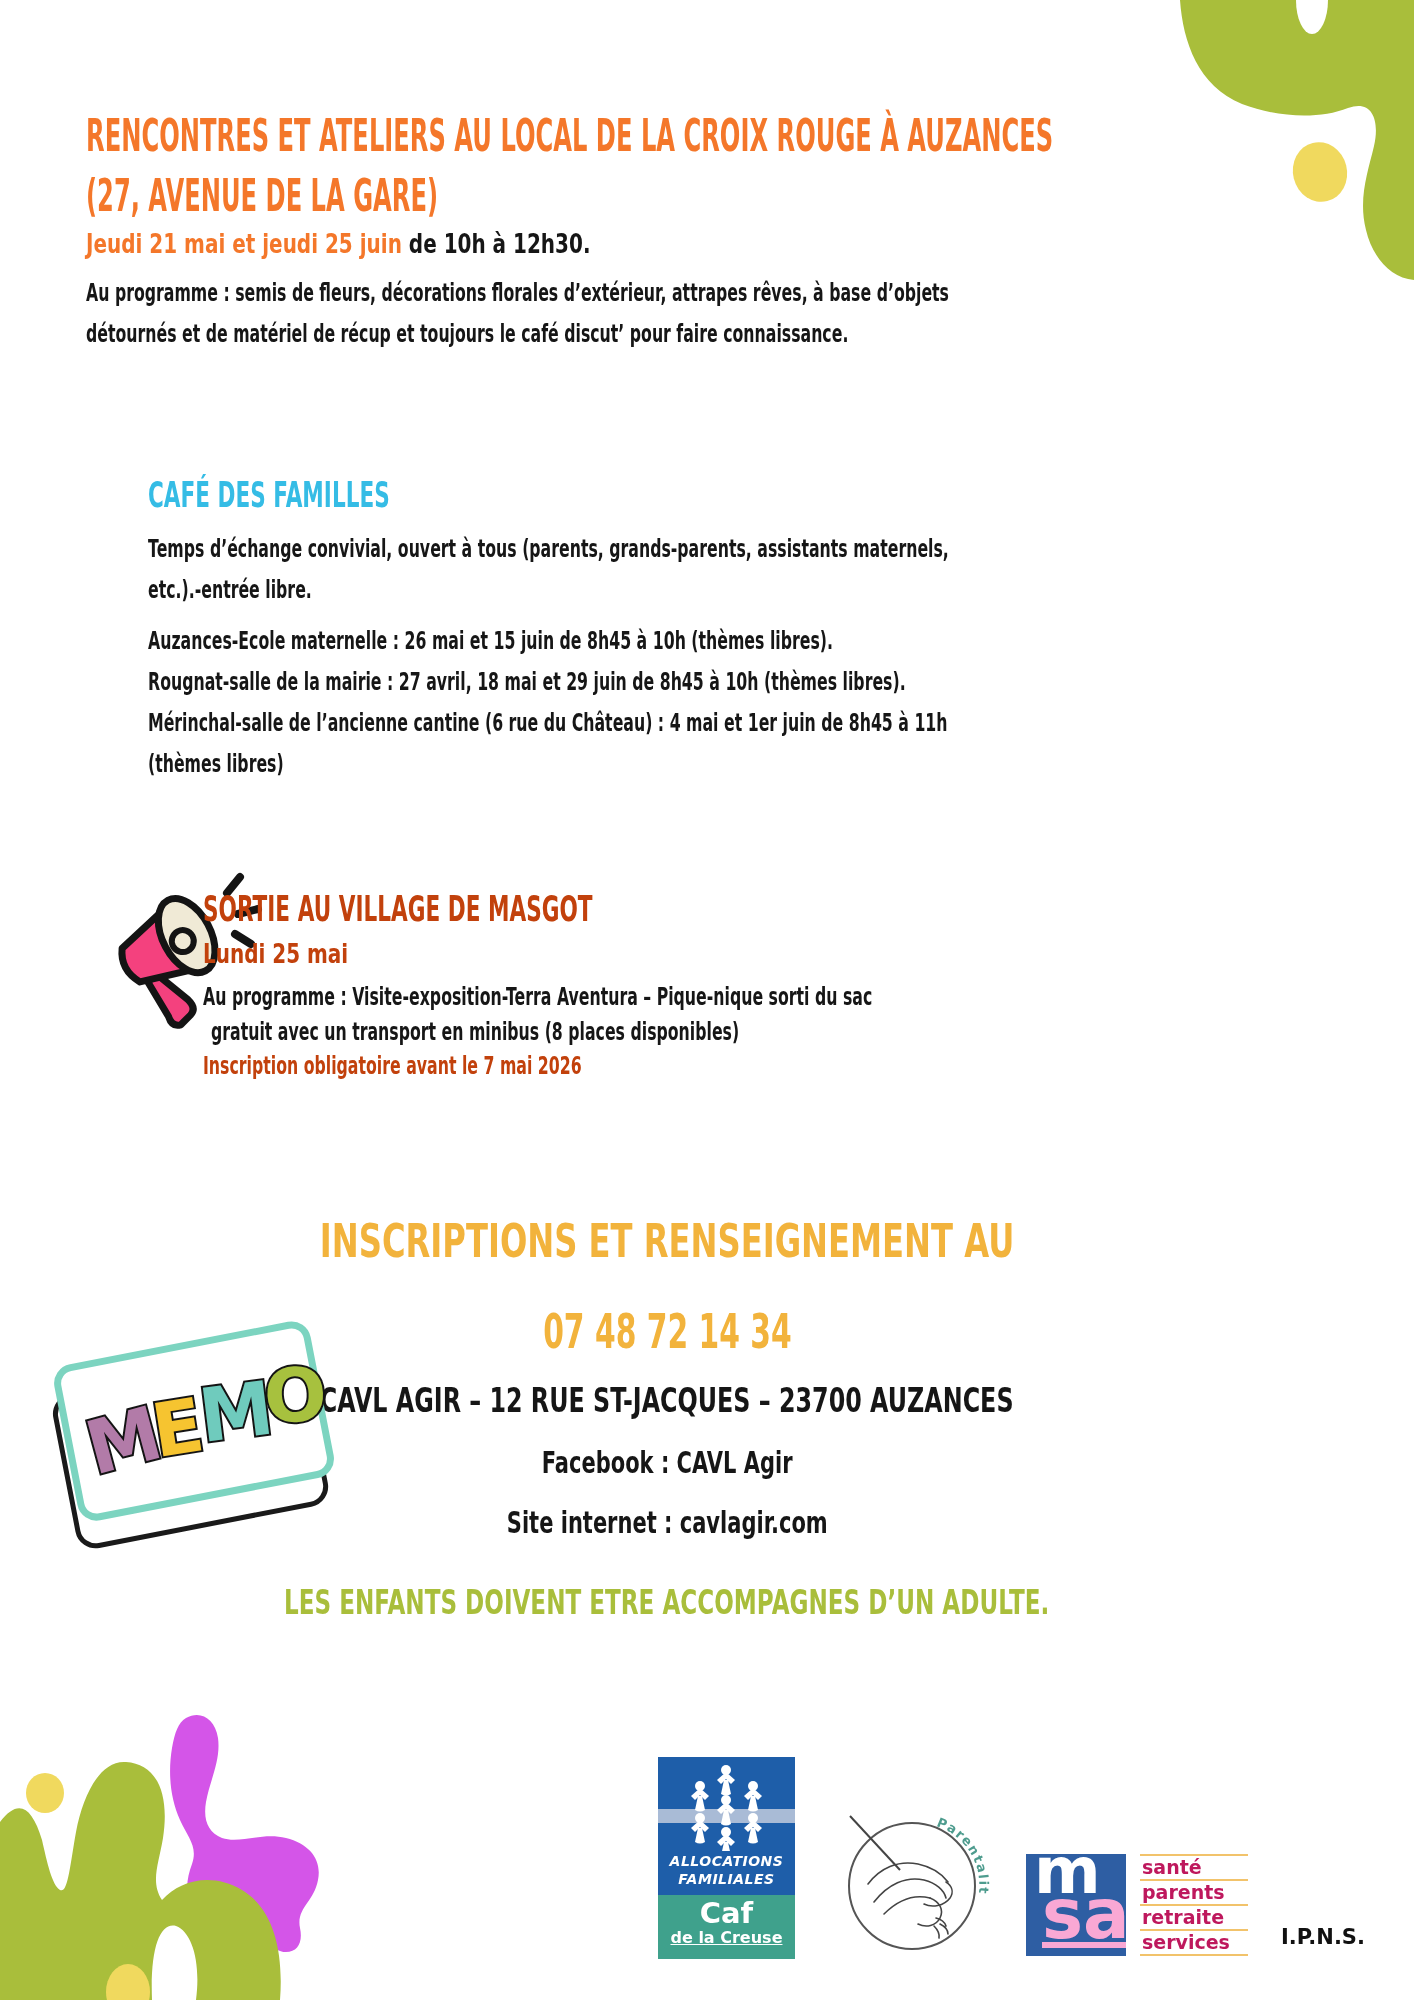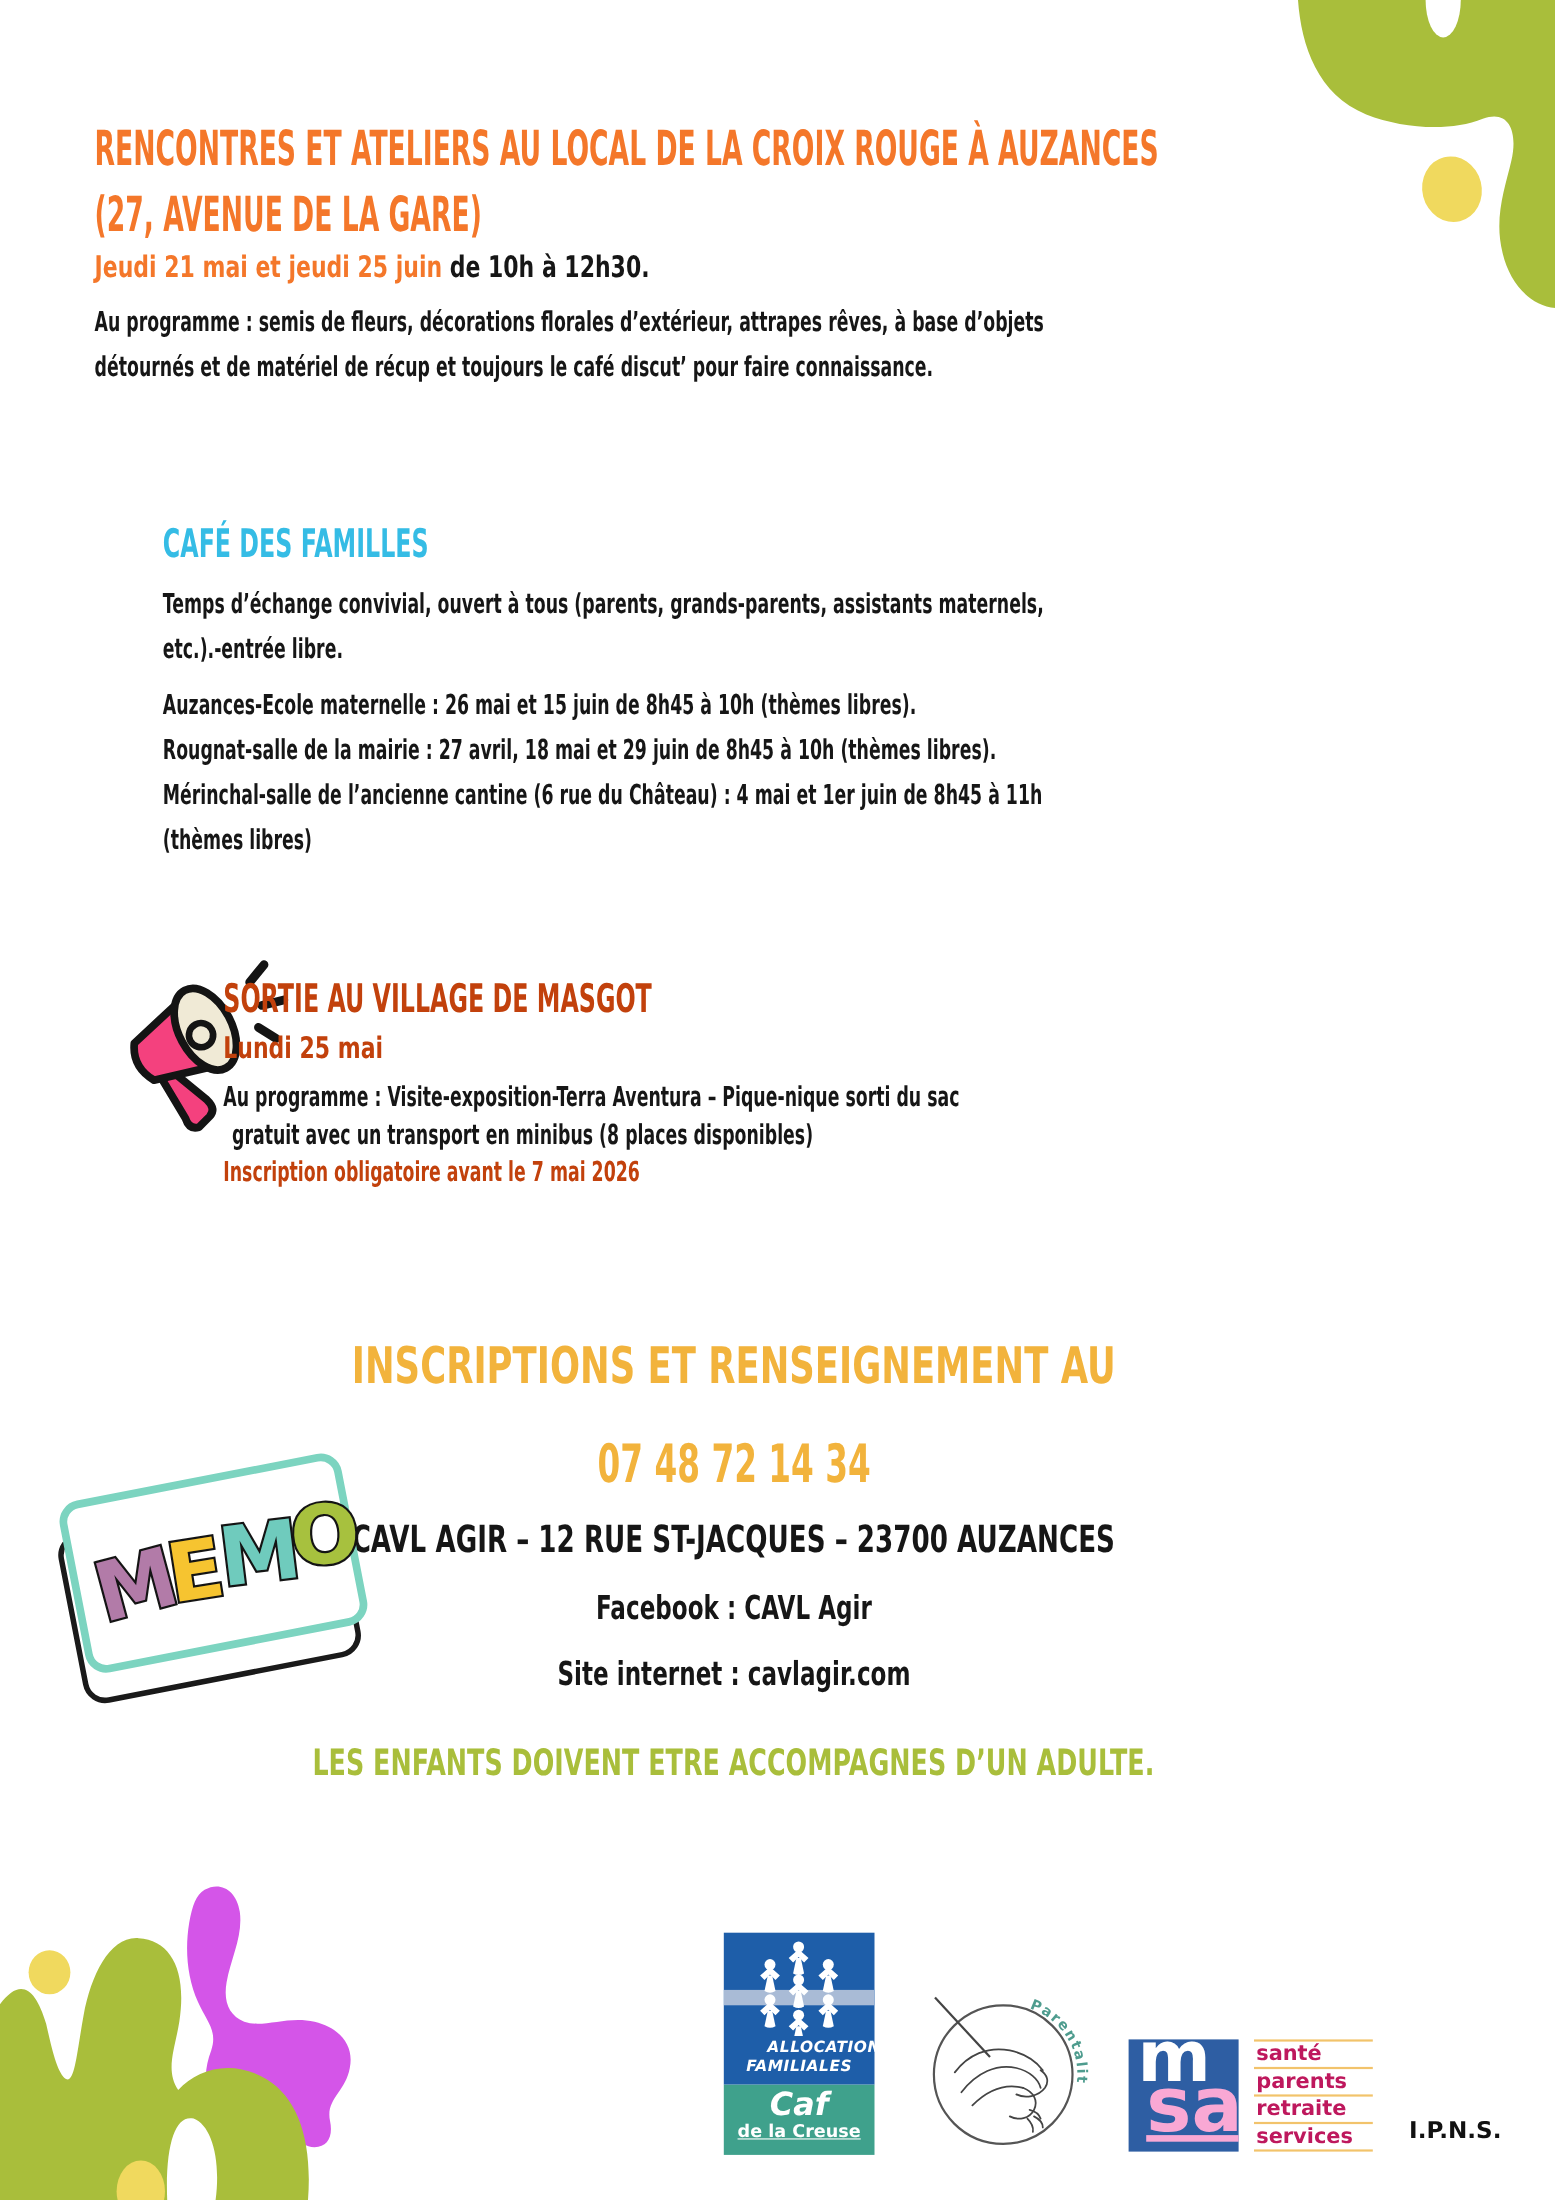--- a/index.html
+++ b/index.html
@@ -16,21 +16,21 @@
   .ln{height:41px;}
   .ln-s{height:35px;}
   .c-orange{color:#F4772A;} .c-blue{color:#35BCE5;} .c-salmon{color:#c2410c;text-decoration:underline;}
   .c-yellow{color:#F2B33C;} .c-olive{color:#A9BE3B;} .c-black{color:#161616;}
   
   .caf{left:658px;top:1757px;width:137px;}
   .caf-top{position:relative;width:137px;height:138px;background:#1E5EA9;}
   .caf-org{position:absolute;left:0;width:137px;text-align:center;color:#fff;
            font-style:italic;font-size:14px;letter-spacing:.5px;}
   .caf-bottom{width:137px;height:64px;background:#3FA18C;text-align:center;color:#fff;}
-  .caf-name{font-size:29px;line-height:32px;padding-top:2px;font-style:italic;}
+  .caf-name{font-size:29px;line-height:32px;padding-top:2px;}
   .caf-region{font-size:16px;line-height:18px;text-decoration:underline;}
   .msa{left:1026px;top:1854px;display:flex;gap:14px;}
   .msa-sq{position:relative;width:100px;height:102px;background:#2E5EA3;overflow:hidden;}
   .msa-sq .m{position:absolute;top:-20px;left:8px;font-size:64px;color:#fff;}
   .msa-sq .sa{position:absolute;top:20px;left:16px;font-size:69px;color:#f9a8d4;text-decoration:underline;}
   .msa-list{width:108px;align-self:center;}
   .msa-list div{font-size:19px;line-height:21px;color:#be185d;border-top:2px solid #F2C36B;padding:1px 0 1px 2px;}
   .msa-list div:last-child{border-bottom:2px solid #F2C36B;}
   .ipns{left:1281px;top:1925px;font-size:21px;color:#111;}
 </style>
@@ -171,21 +171,21 @@
           </g>
         </defs>
         <use href="#pf" x="68" y="26"></use>
         <use href="#pf" x="42" y="42"></use>
         <use href="#pf" x="95" y="42"></use>
         <use href="#pf" x="68" y="56"></use>
         <use href="#pf" x="42" y="74"></use>
         <use href="#pf" x="95" y="74"></use>
         <use href="#pf" x="68" y="88"></use>
       </svg>
-      <div class="caf-org" style="top:96px;padding-left:28px;">ALLOCATIONS</div>
+      <div class="caf-org" style="top:96px;">ALLOCATIONS</div>
       <div class="caf-org" style="top:114px;">FAMILIALES</div>
     </div>
     <div class="caf-bottom">
       <div class="caf-name">Caf</div>
       <div class="caf-region">de la Creuse</div>
     </div>
   </div>
 
   <svg class="abs" style="left:840px;top:1806px;" width="150" height="152" viewBox="0 0 150 152">
     <circle cx="72" cy="80" r="63" fill="#ffffff" stroke="#555" stroke-width="2"></circle>

